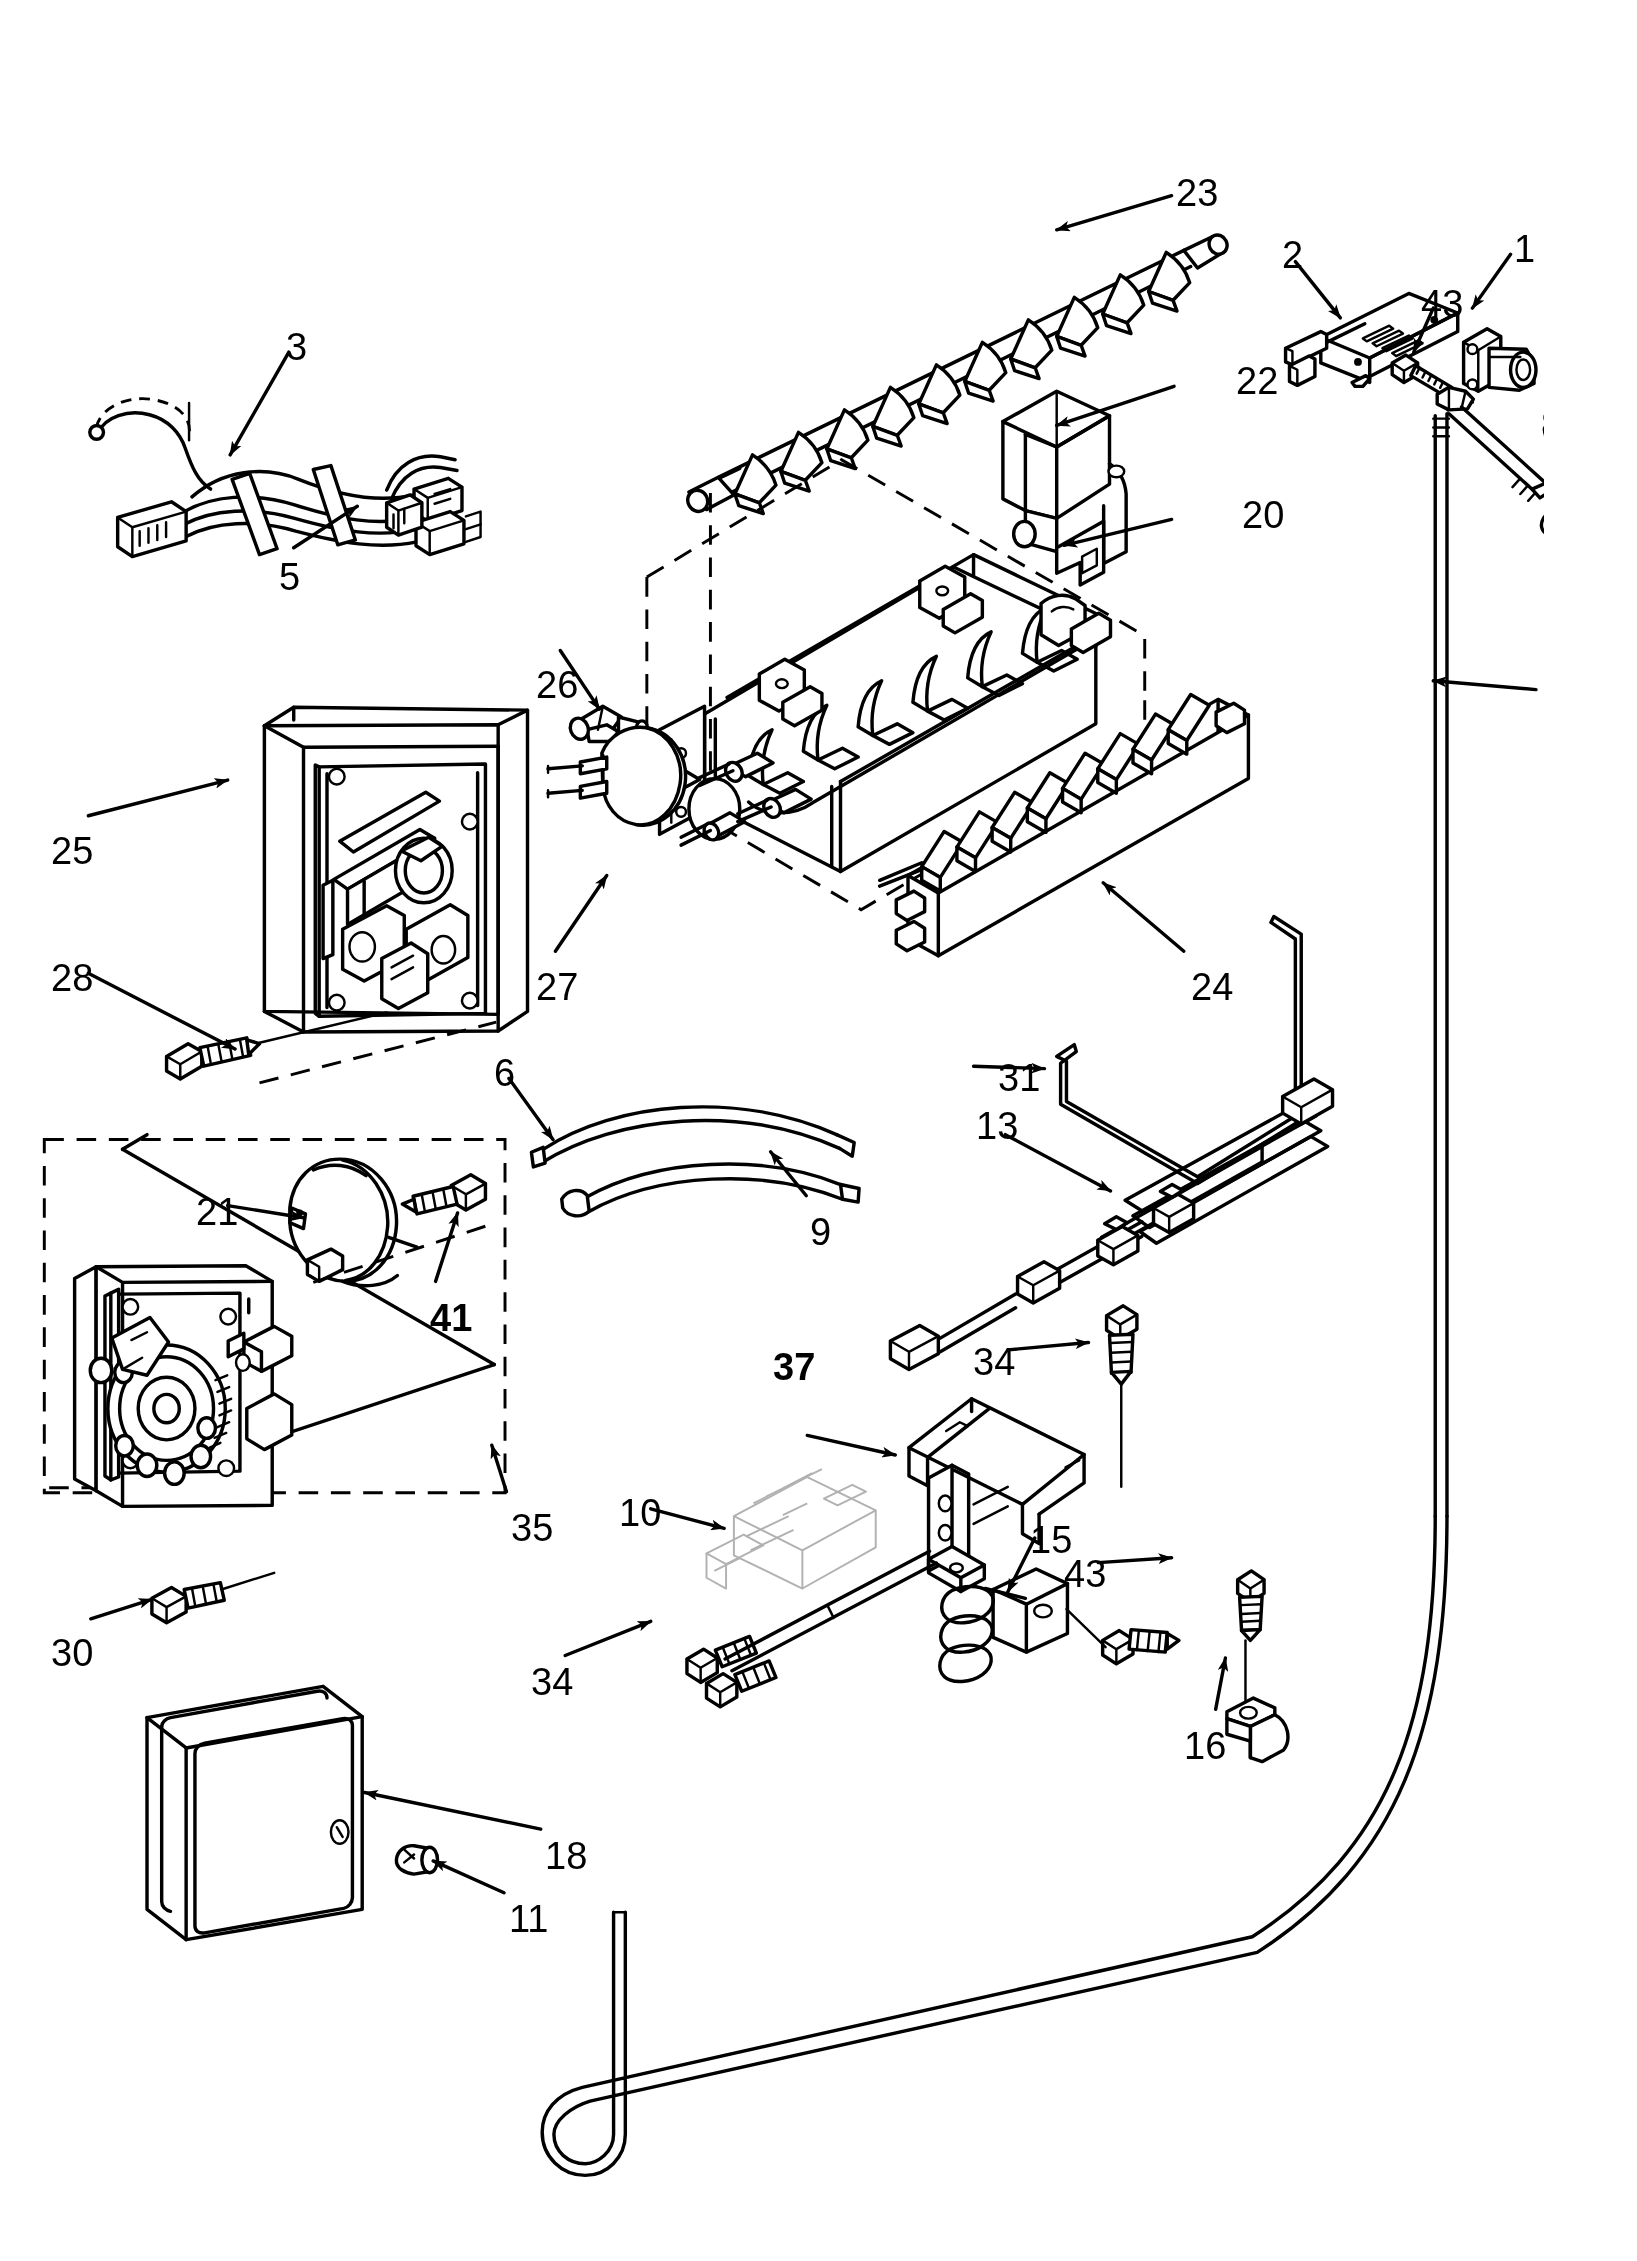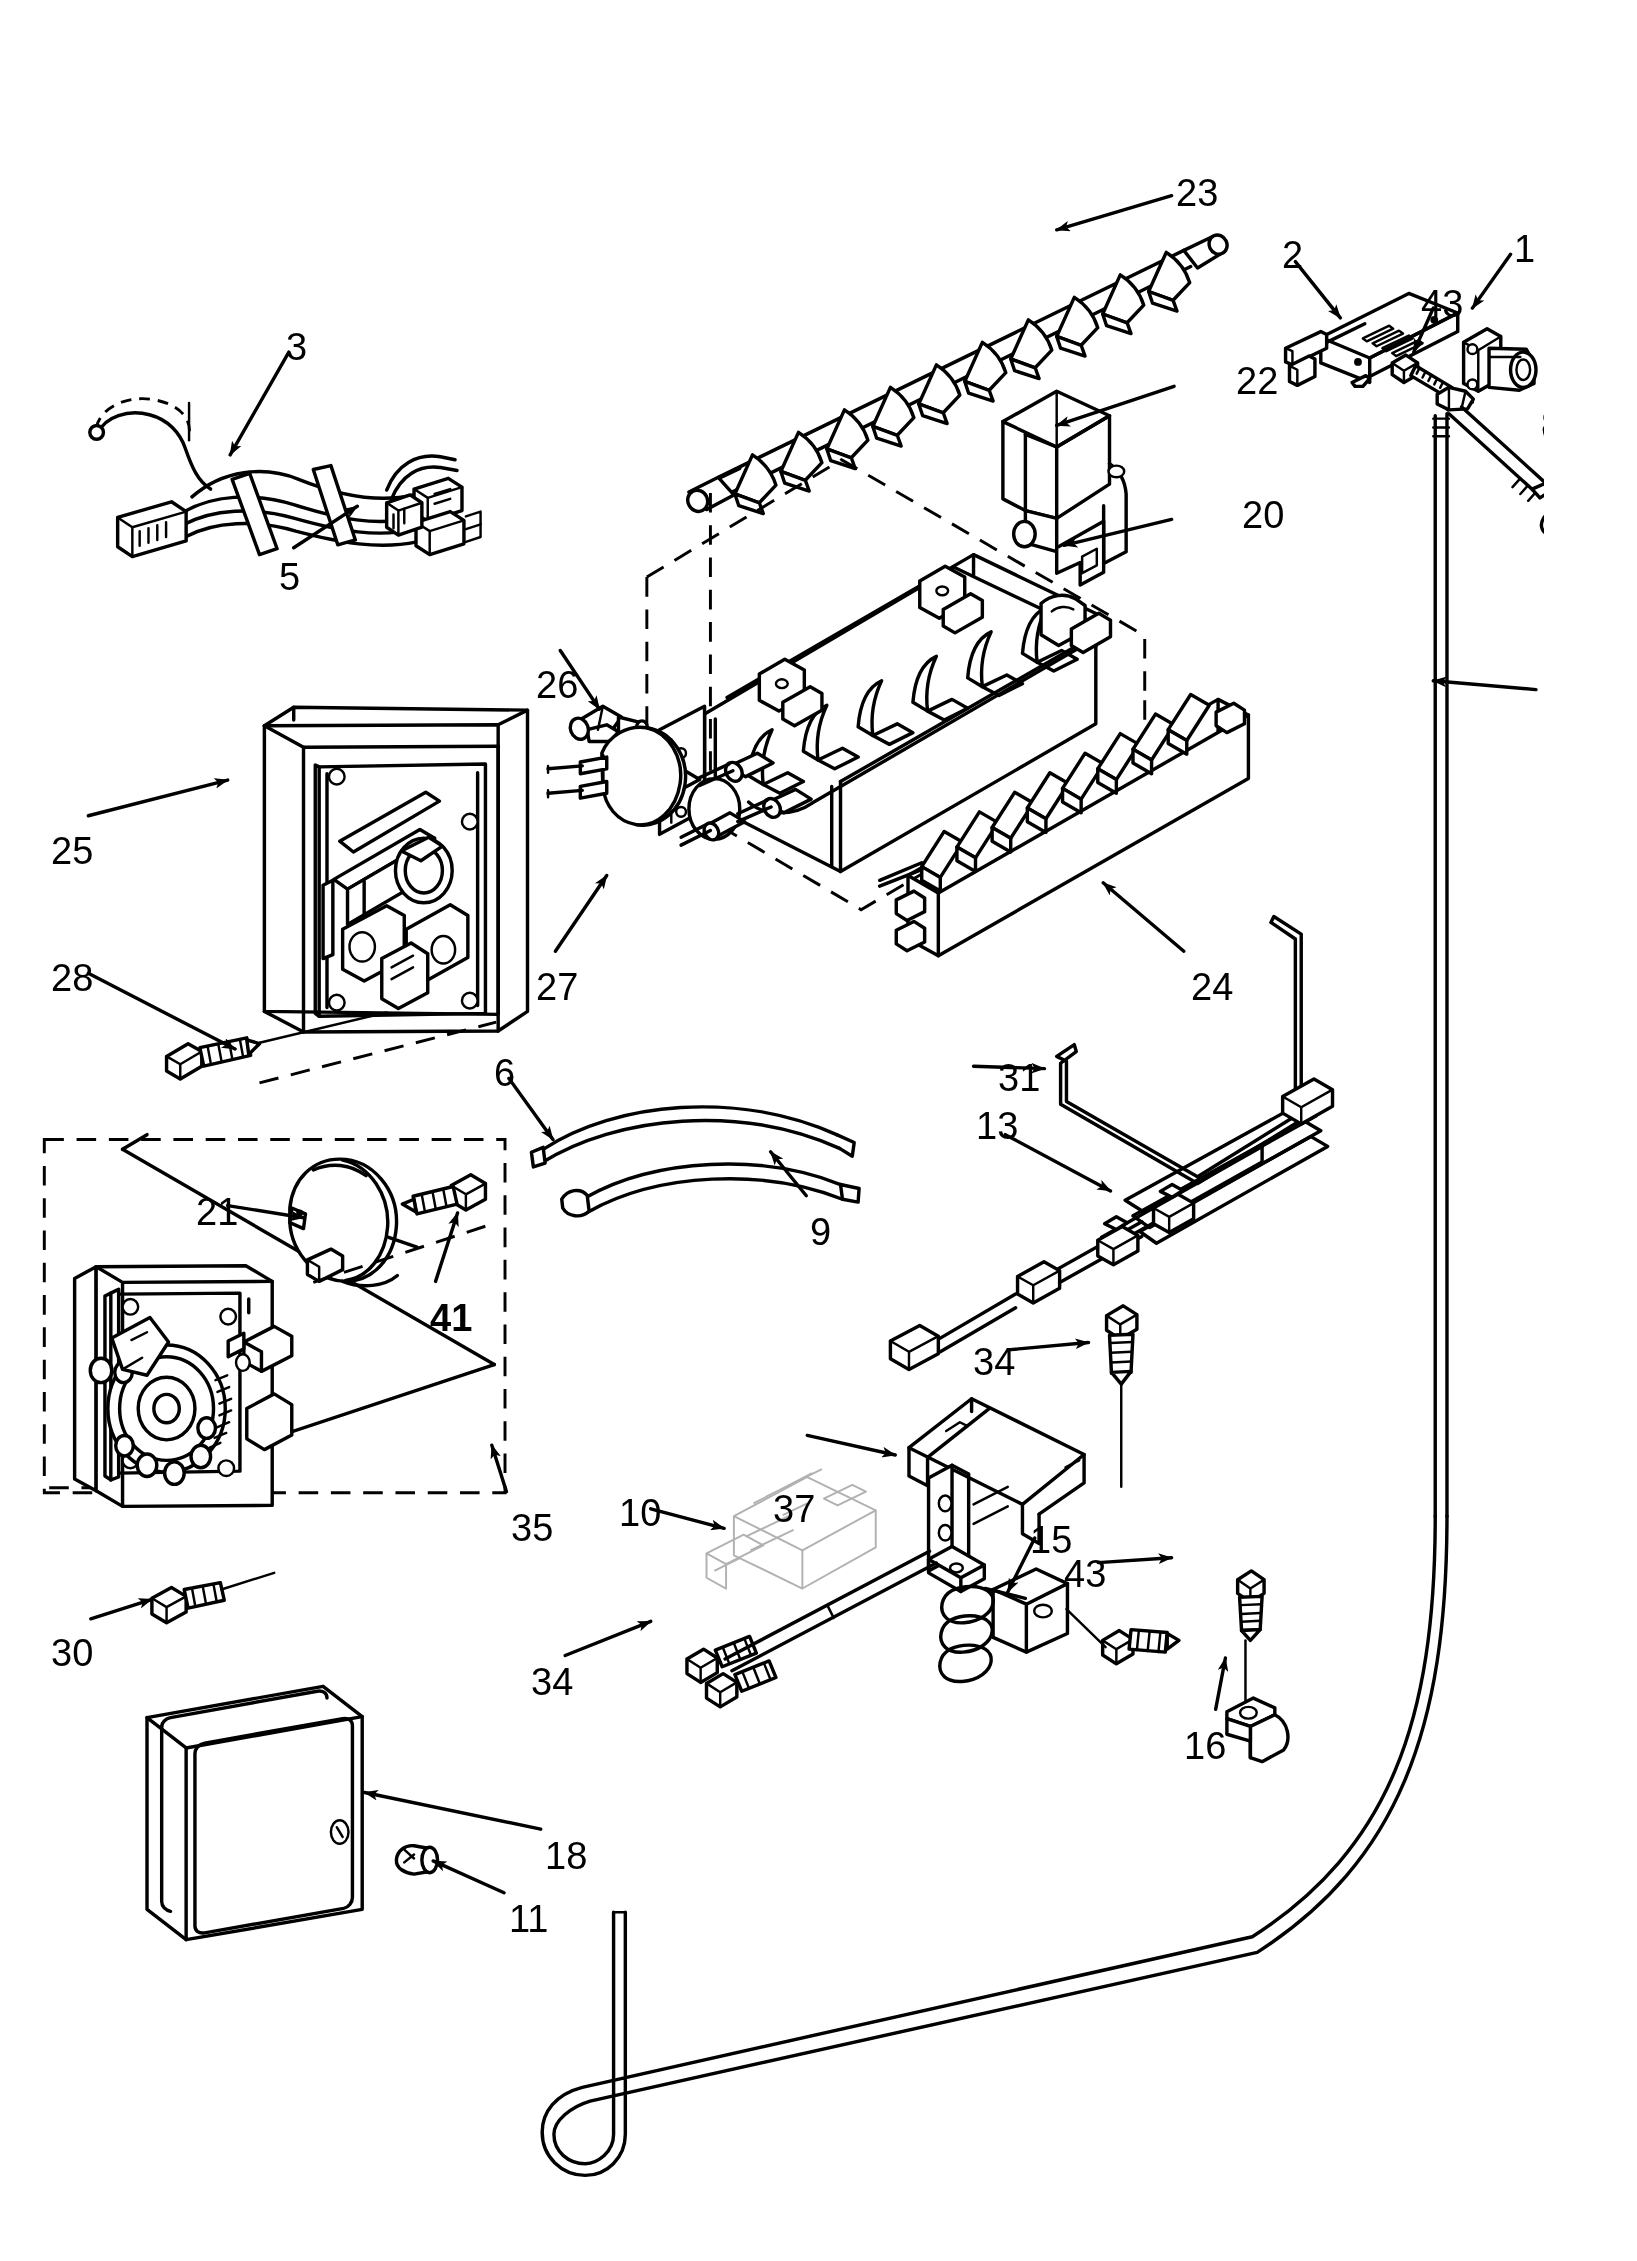--- a/index.html
+++ b/index.html
@@ -661,21 +661,21 @@
       <div class="callout c-size-lg" style="left: 1191px; top: 968px;">24</div>
       <div class="callout c-size-lg" style="left: 494px; top: 1054px;">6</div>
       <div class="callout c-size-lg" style="left: 998px; top: 1059px;">31</div>
       <div class="callout c-size-lg" style="left: 976px; top: 1075px; margin-top: 32px;">13</div>
       <div class="callout c-size-lg" style="left: 810px; top: 1213px;">9</div>
       <div class="callout c-size-lg" style="left: 196px; top: 1193px;">21</div>
       <div class="callout c-size-lg" style="left: 430px; top: 1299px; font-weight: bold;">41</div>
       <div class="callout c-size-lg" style="left: 511px; top: 1509px;">35</div>
       <div class="callout c-size-lg" style="left: 51px; top: 1634px;">30</div>
       <div class="callout c-size-lg" style="left: 973px; top: 1343px;">34</div>
-      <div class="callout c-size-lg" style="left: 773px; top: 1490px;">37</div>
+      <div class="callout c-size-lg" style="left: 773px; top: 1348px; font-weight: bold;">37</div>
       <div class="callout c-size-lg" style="left: 619px; top: 1494px;">10</div>
       <div class="callout c-size-lg" style="left: 1030px; top: 1521px;">15</div>
       <div class="callout c-size-lg" style="left: 1064px; top: 1555px;">43</div>
       <div class="callout c-size-lg" style="left: 531px; top: 1663px;">34</div>
       <div class="callout c-size-lg" style="left: 1184px; top: 1727px;">16</div>
       <div class="callout c-size-lg" style="left: 545px; top: 1837px;">18</div>
       <div class="callout c-size-lg" style="left: 509px; top: 1900px;">11</div>
     </div>
 
 </div>

